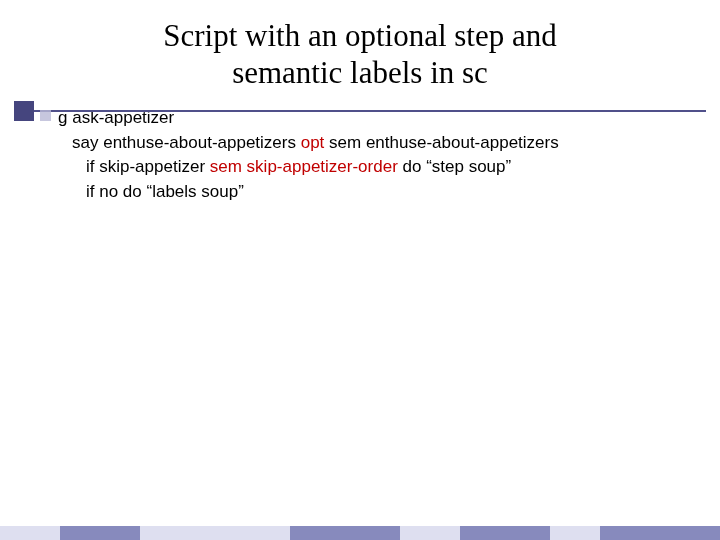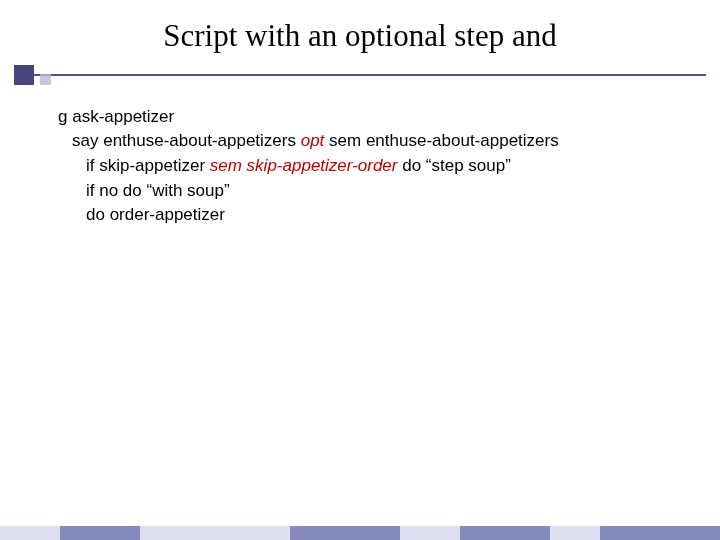--- a/index.html
+++ b/index.html
@@ -41,68 +41,68 @@
   .box-small {
     position: absolute;
     left: 40px;
     top: 9px;
     width: 11px;
     height: 11px;
     background: #b9b9d6;
     opacity: 0.8;
   }
   .content {
-    margin-top: 50px;
+    margin-top: 15px;
     padding-left: 58px;
     padding-right: 20px;
     font-size: 17px;
     line-height: 1.45;
     color: #000;
   }
   .l0 { padding-left: 0; }
   .l1 { padding-left: 14px; }
   .l2 { padding-left: 28px; }
-  .red { color: #c00000; font-style: italic; }
+  .red { color: #c00000; }
   .footer {
     position: absolute;
     bottom: 0;
     left: 0;
     right: 0;
     height: 14px;
     display: flex;
   }
   .fbar {
     height: 14px;
   }
   .fbar.a { background: #dedff0; }
   .fbar.b { background: #878abd; }
 </style>
 </head>
 <body>
 
 <div class="title">
   <span>Script with an optional step and</span><br>
+  <span>semantic labels in sc</span>
 </div>
 
 <div class="rule-wrap">
   <div class="rule-line"></div>
   <div class="box-big"></div>
   <div class="box-small"></div>
 </div>
 
 <div class="content">
   <div class="l0"><span>g ask-appetizer</span></div>
   <div class="l1">
     <span>say enthuse-about-appetizers </span><span class="red">opt</span><span> sem enthuse-about-appetizers</span>
   </div>
   <div class="l2">
     <span>if skip-appetizer </span><span class="red">sem skip-appetizer-order</span><span> do “step soup”</span>
   </div>
-  <div class="l2"><span>if no do “with soup”</span></div>
-  <div class="l2"><span>do order-appetizer</span></div>
+  <div class="l2"><span>if no do “labels soup”</span></div>
 </div>
 
 <div class="footer">
   <div class="fbar a" style="width:60px"></div>
   <div class="fbar b" style="width:80px"></div>
   <div class="fbar a" style="width:150px"></div>
   <div class="fbar b" style="width:110px"></div>
   <div class="fbar a" style="width:60px"></div>
   <div class="fbar b" style="width:90px"></div>
   <div class="fbar a" style="width:50px"></div>

